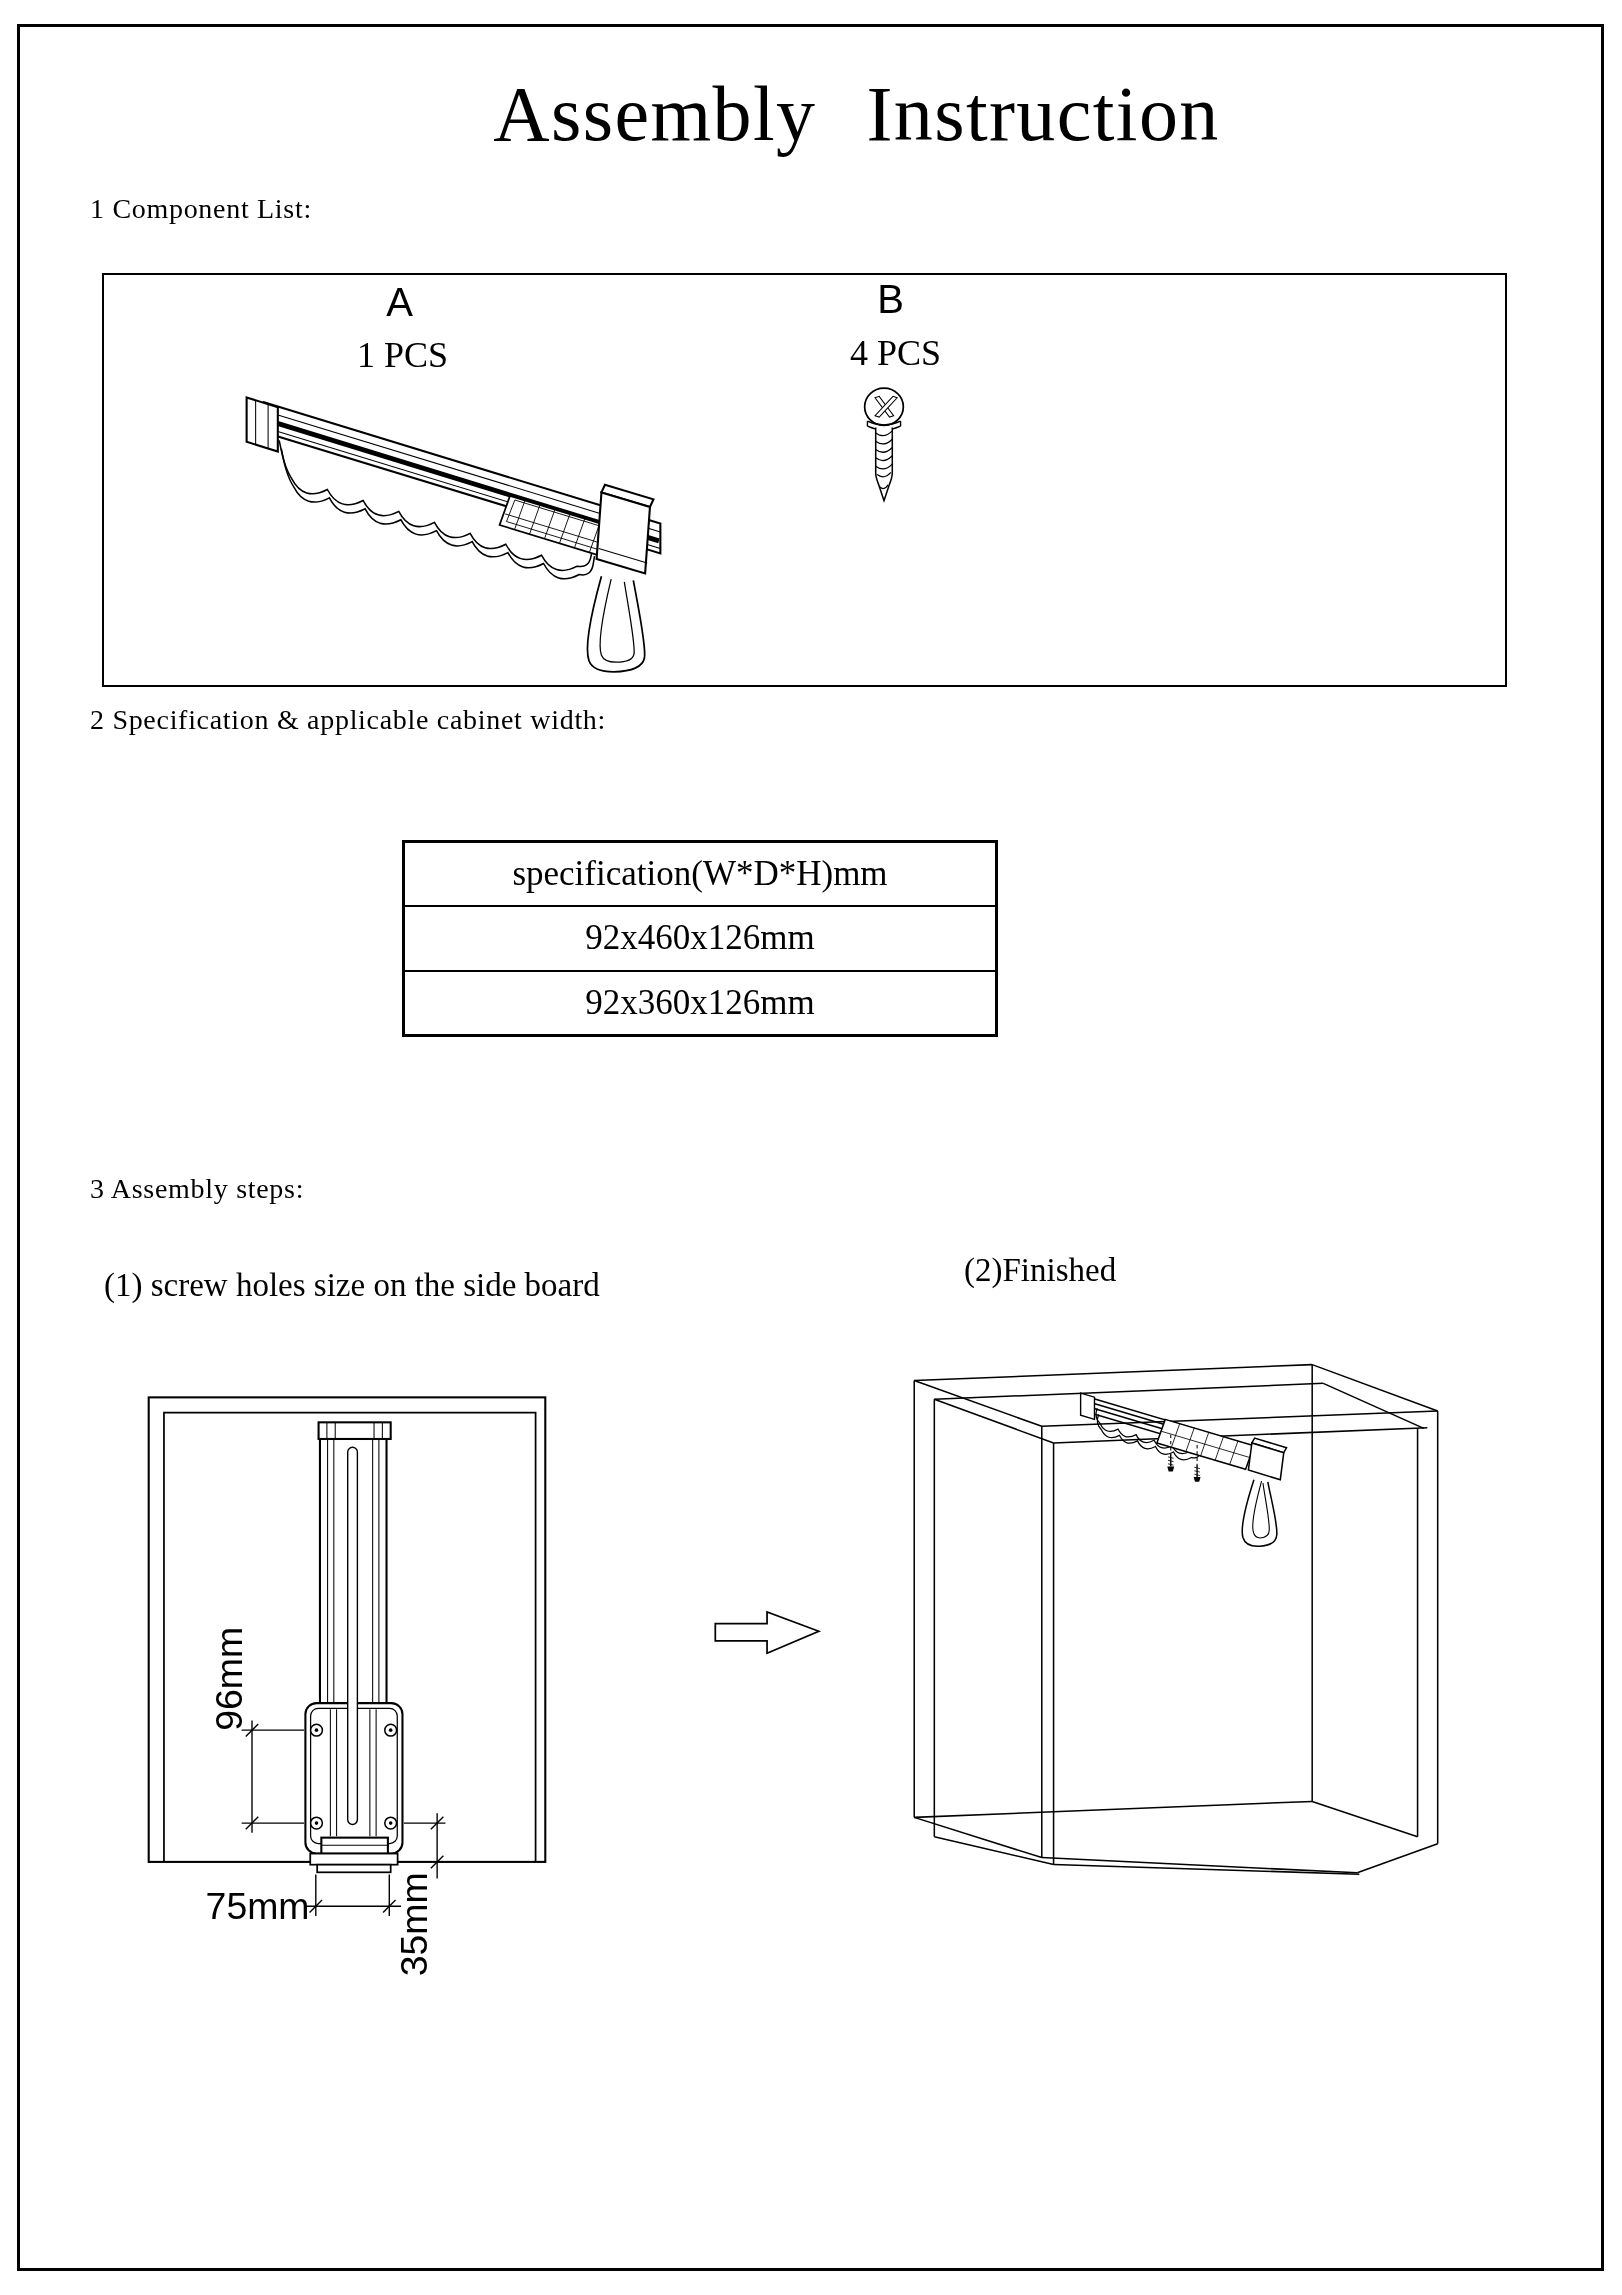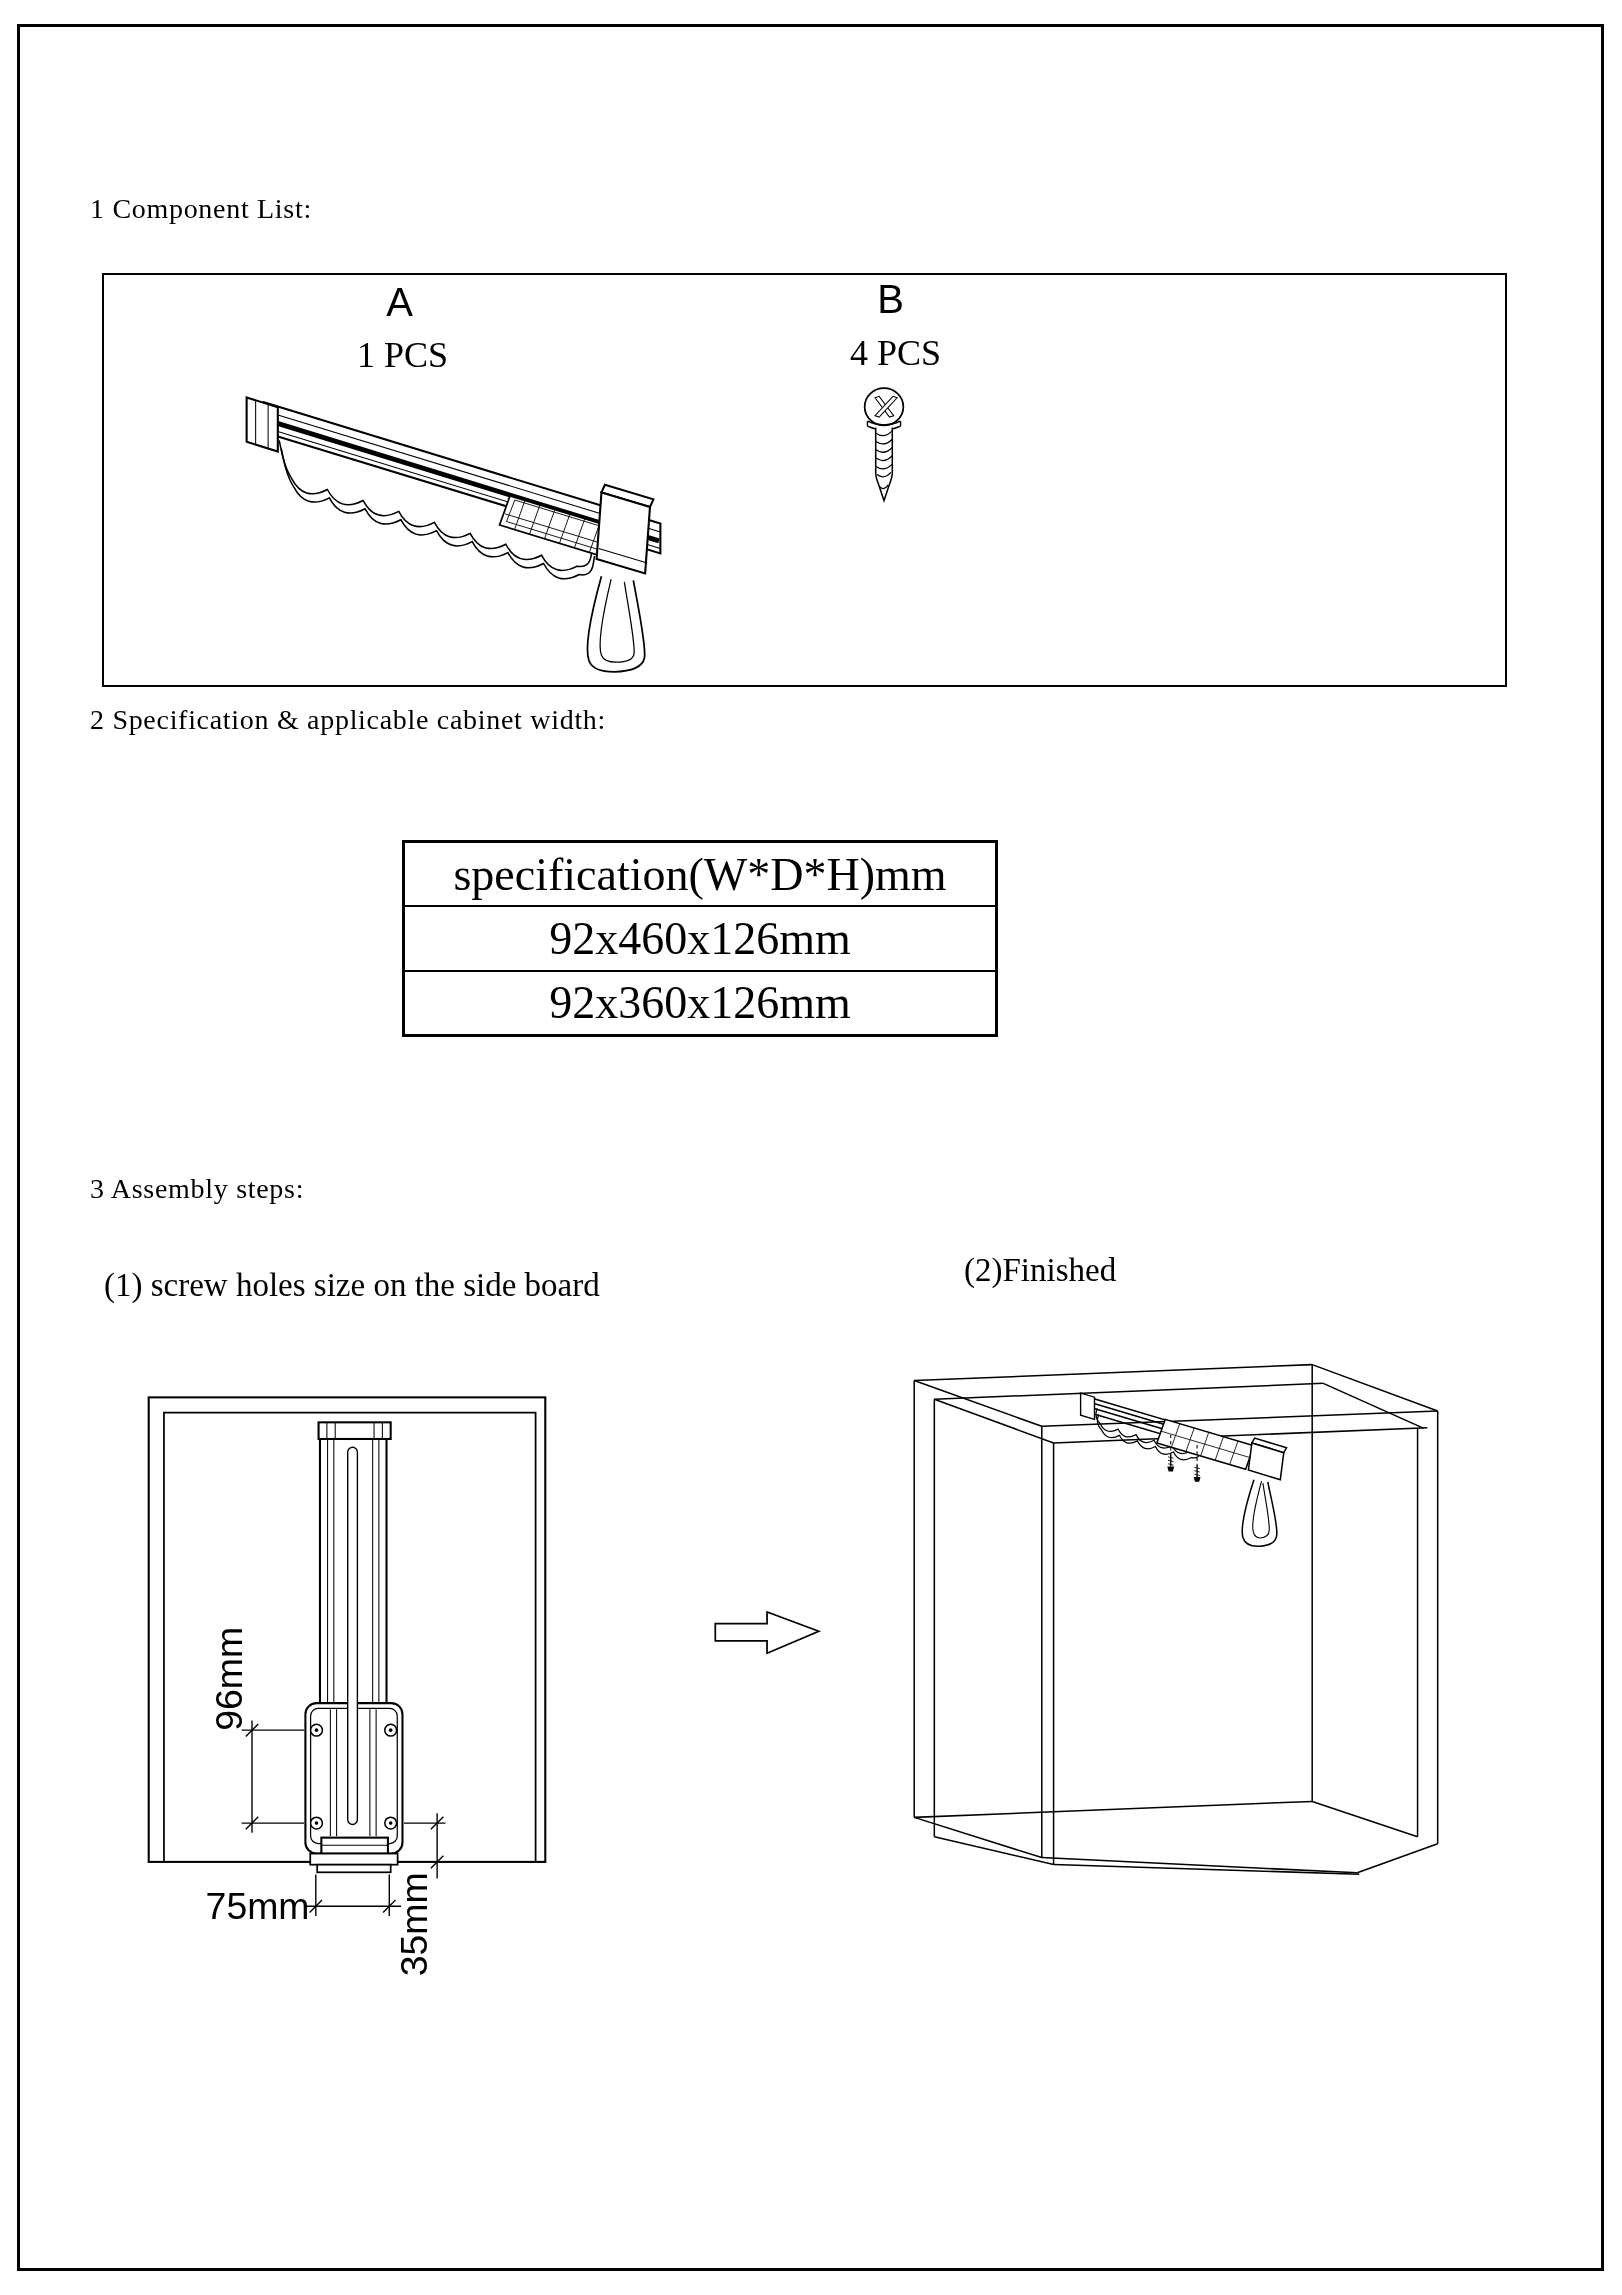--- a/index.html
+++ b/index.html
@@ -34,21 +34,21 @@
   .part-qty{
     font-size:36px;text-align:center;width:139px;white-space:nowrap;
   }
   .spec-table{
     left:402px;top:840px;width:596px;height:197px;
     border:3.5px solid #000;box-sizing:border-box;
     display:flex;flex-direction:column;
   }
   .spec-row{
     flex:1;display:flex;align-items:center;justify-content:center;
-    font-size:46px;white-space:nowrap;
+    font-size:35px;white-space:nowrap;
   }
   .spec-row.rule{border-bottom:2.8px solid #000;}
   .step-label{font-size:33px;white-space:nowrap;}
   .doc-code{
     font-family:"Liberation Sans","DejaVu Sans",sans-serif;
     font-size:47px;text-align:right;width:343px;white-space:nowrap;
   }
   svg{display:block;}
   svg .ln{stroke:#000;fill:none;}
   svg .wh{stroke:#000;fill:#ffffff;}
@@ -57,20 +57,21 @@
     font-size:54px;fill:#000;
   }
 </style>
 </head>
 <body>
 
 <div class="canvas">
 
   <div class="page-frame abs"></div>
 
+  <div class="abs page-title">Assembly Instruction</div>
 
   <div class="abs h-section" style="left:90px;top:193px;">1 Component List:</div>
 
   <div class="abs component-box"></div>
 
   <div class="abs part-letter" style="left:358px;top:280px;">A</div>
   <div class="abs part-qty" style="left:333px;top:334px;">1 PCS</div>
 
   <div class="abs part-letter" style="left:849px;top:277px;">B</div>
   <div class="abs part-qty" style="left:826px;top:332px;">4 PCS</div>

